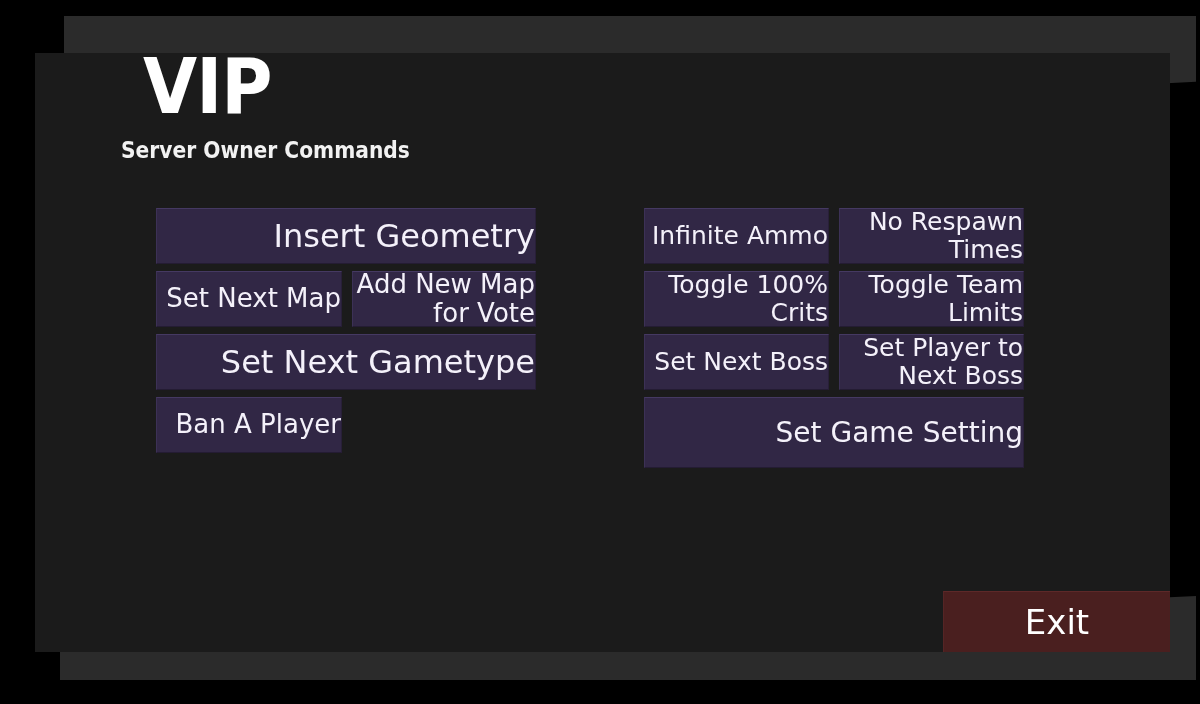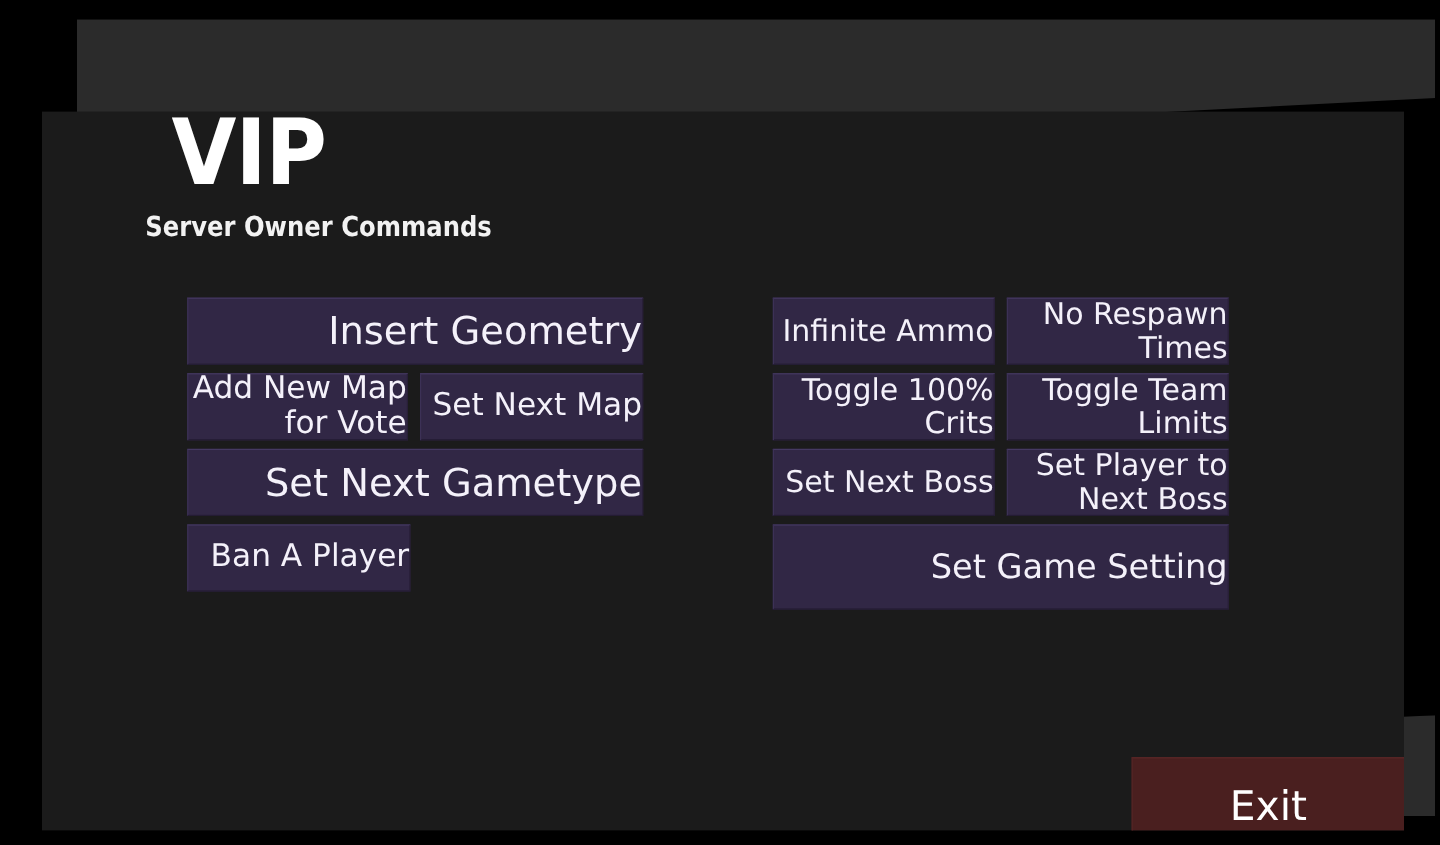--- a/index.html
+++ b/index.html
@@ -42,21 +42,20 @@
   }
 
   
   #panel {
     position: absolute;
     left: 35px;
     top: 53px;
     width: 1135px;
     height: 599px;
     background: #1b1b1b;
-    margin-top: 40px;
   }
 
   
   #header {
     position: absolute;
     left: 108px;
     top: -8px;
     width: 700px;
   }
   #vip-title {
@@ -174,21 +173,21 @@
     width: 227px;
     height: 61px;
     background: #4a1f1f;
     border-top: 1px solid #5d2828;
     border-left: 1px solid #552525;
     box-sizing: border-box;
     color: #ffffff;
     font-family: "DejaVu Sans", sans-serif;
     font-size: 34px;
     display: flex;
-    align-items: flex-end;
+    align-items: center;
     justify-content: center;
     cursor: pointer;
     user-select: none;
   }
 </style>
 </head>
 <body>
 
 <div id="stage">
 
@@ -204,25 +203,25 @@
 
     <div id="col-left">
 
       <div class="btn-row">
         <div class="vbtn big">
           <span class="lbl">Insert Geometry</span>
         </div>
       </div>
 
       <div class="btn-row split">
-        <div class="vbtn half">
-          <span class="lbl">Add New Map for Vote</span>
-        </div>
         <div class="vbtn half one-line" style="flex:0 0 186px;">
           <span class="lbl">Set Next Map</span>
+        </div>
+        <div class="vbtn half">
+          <span class="lbl">Add New Map for Vote</span>
         </div>
       </div>
 
       <div class="btn-row">
         <div class="vbtn big">
           <span class="lbl">Set Next Gametype</span>
         </div>
       </div>
 
 

